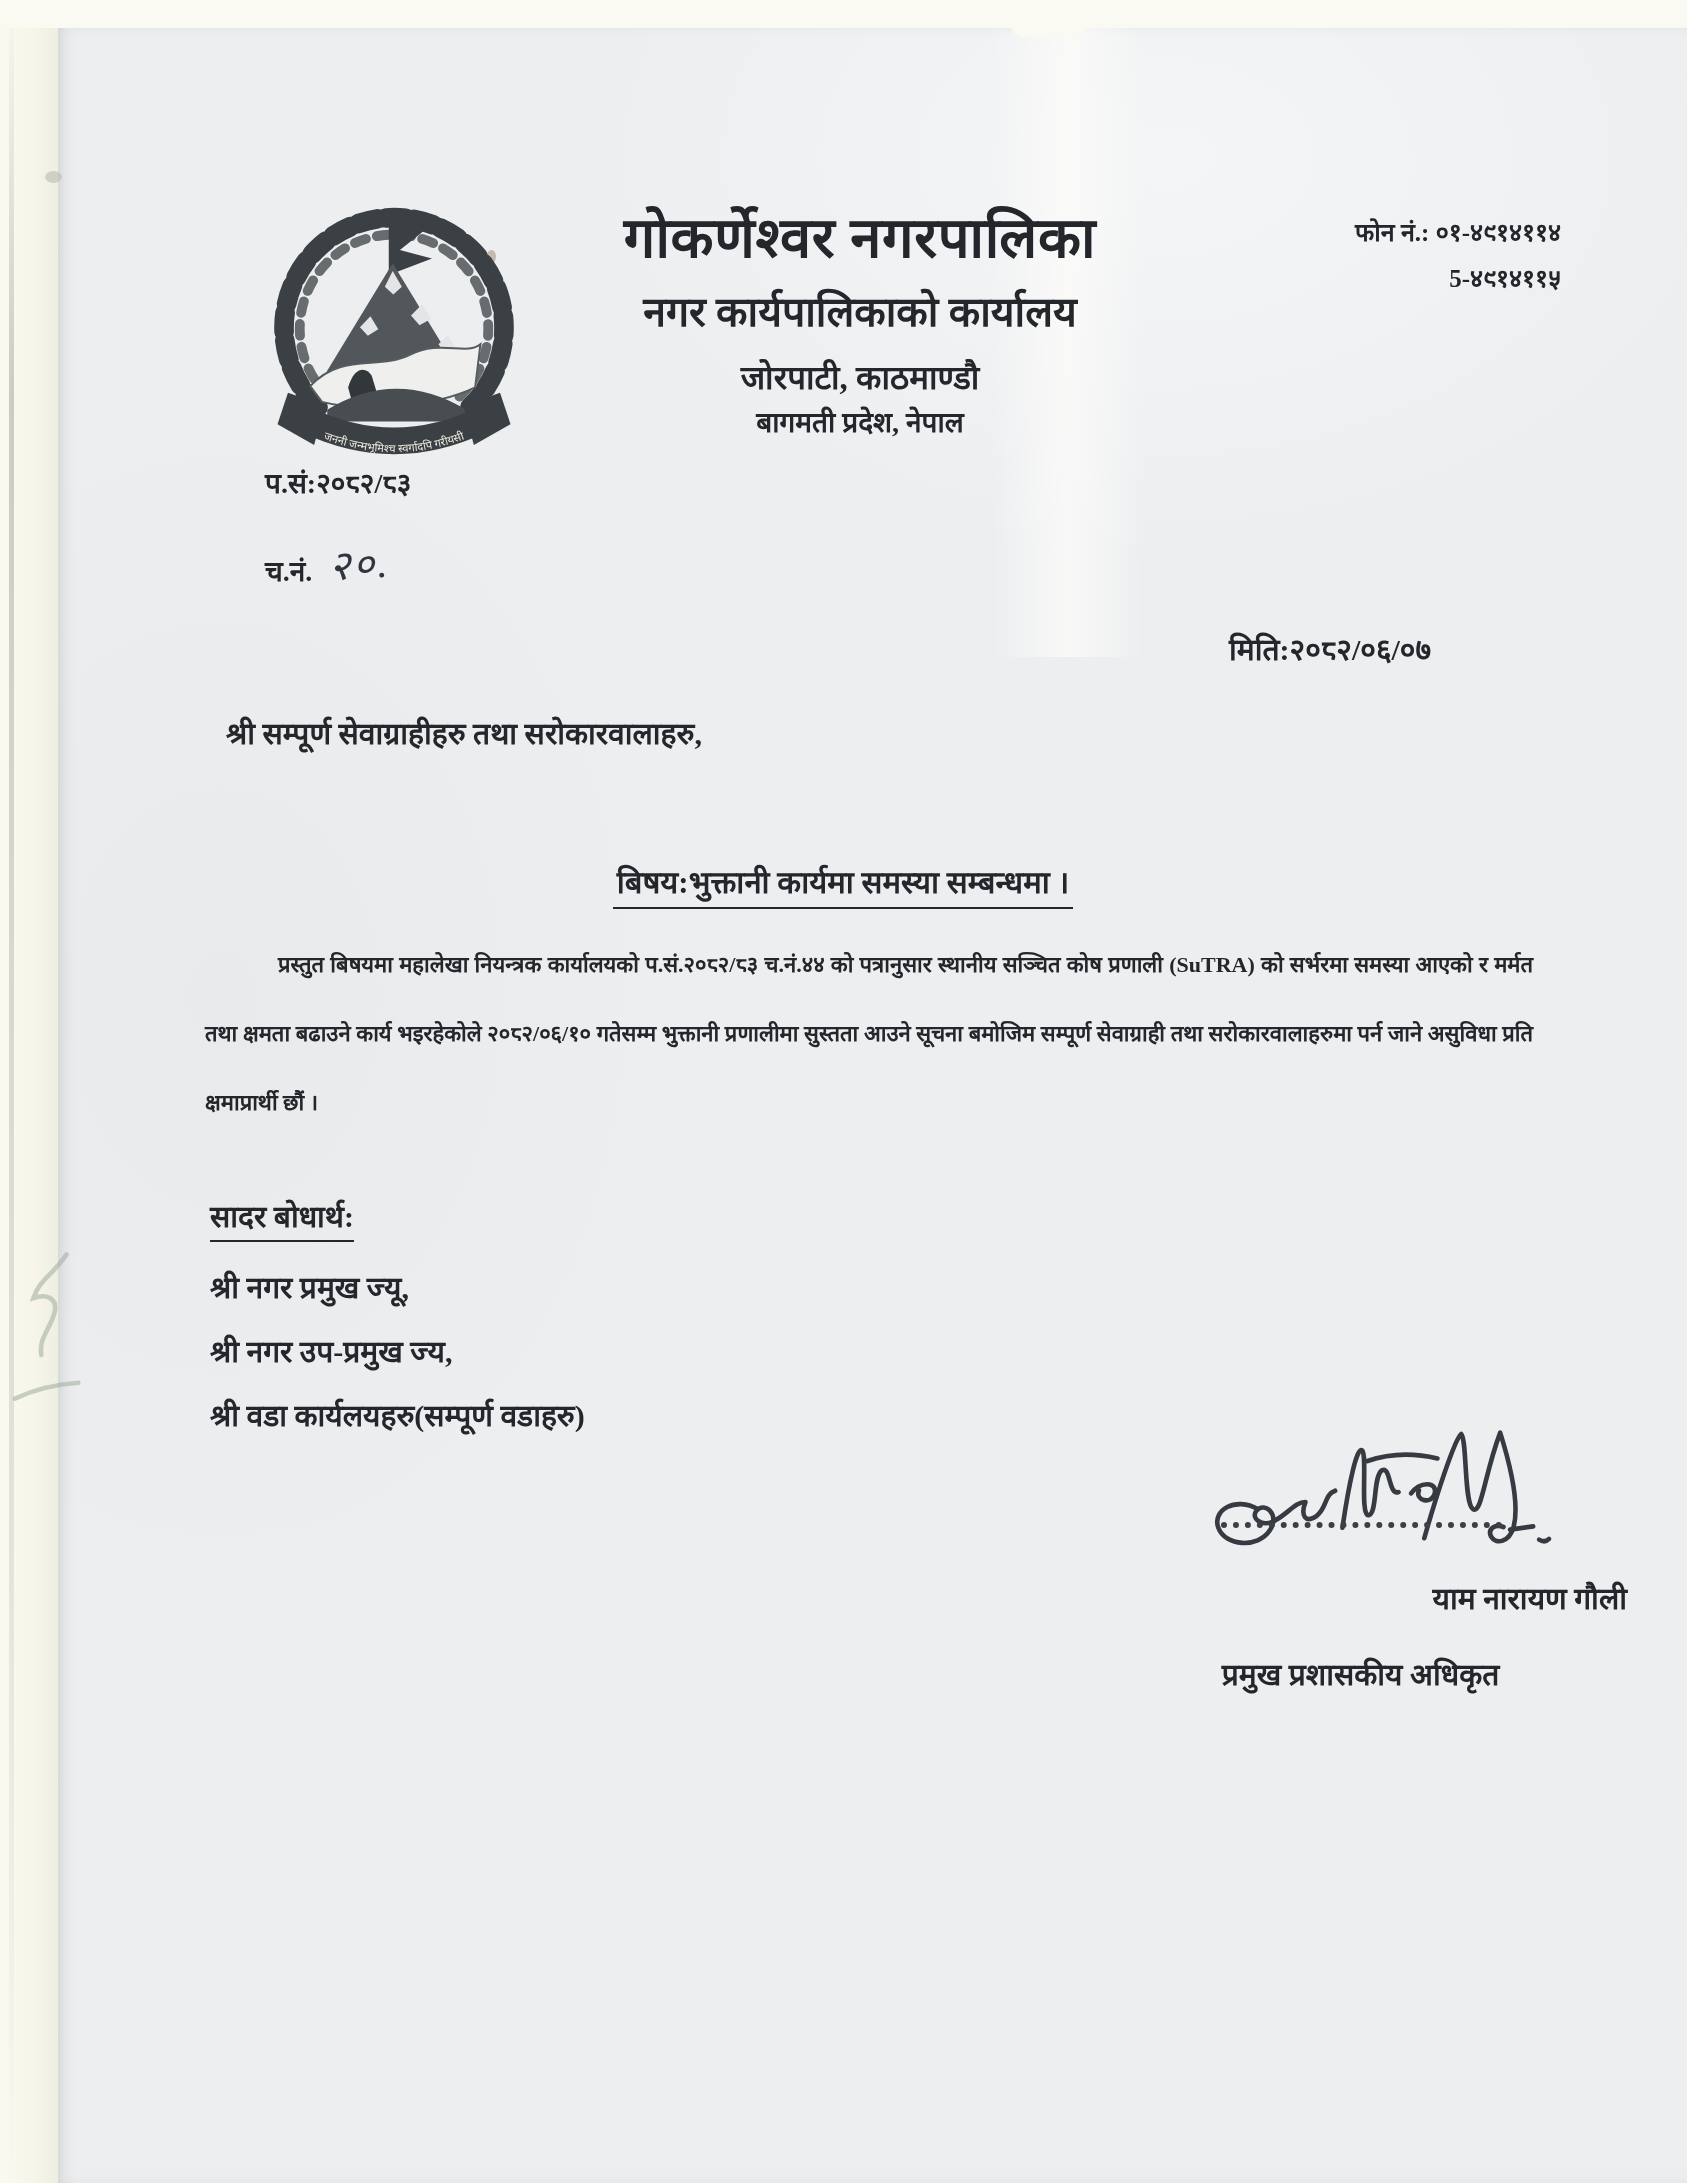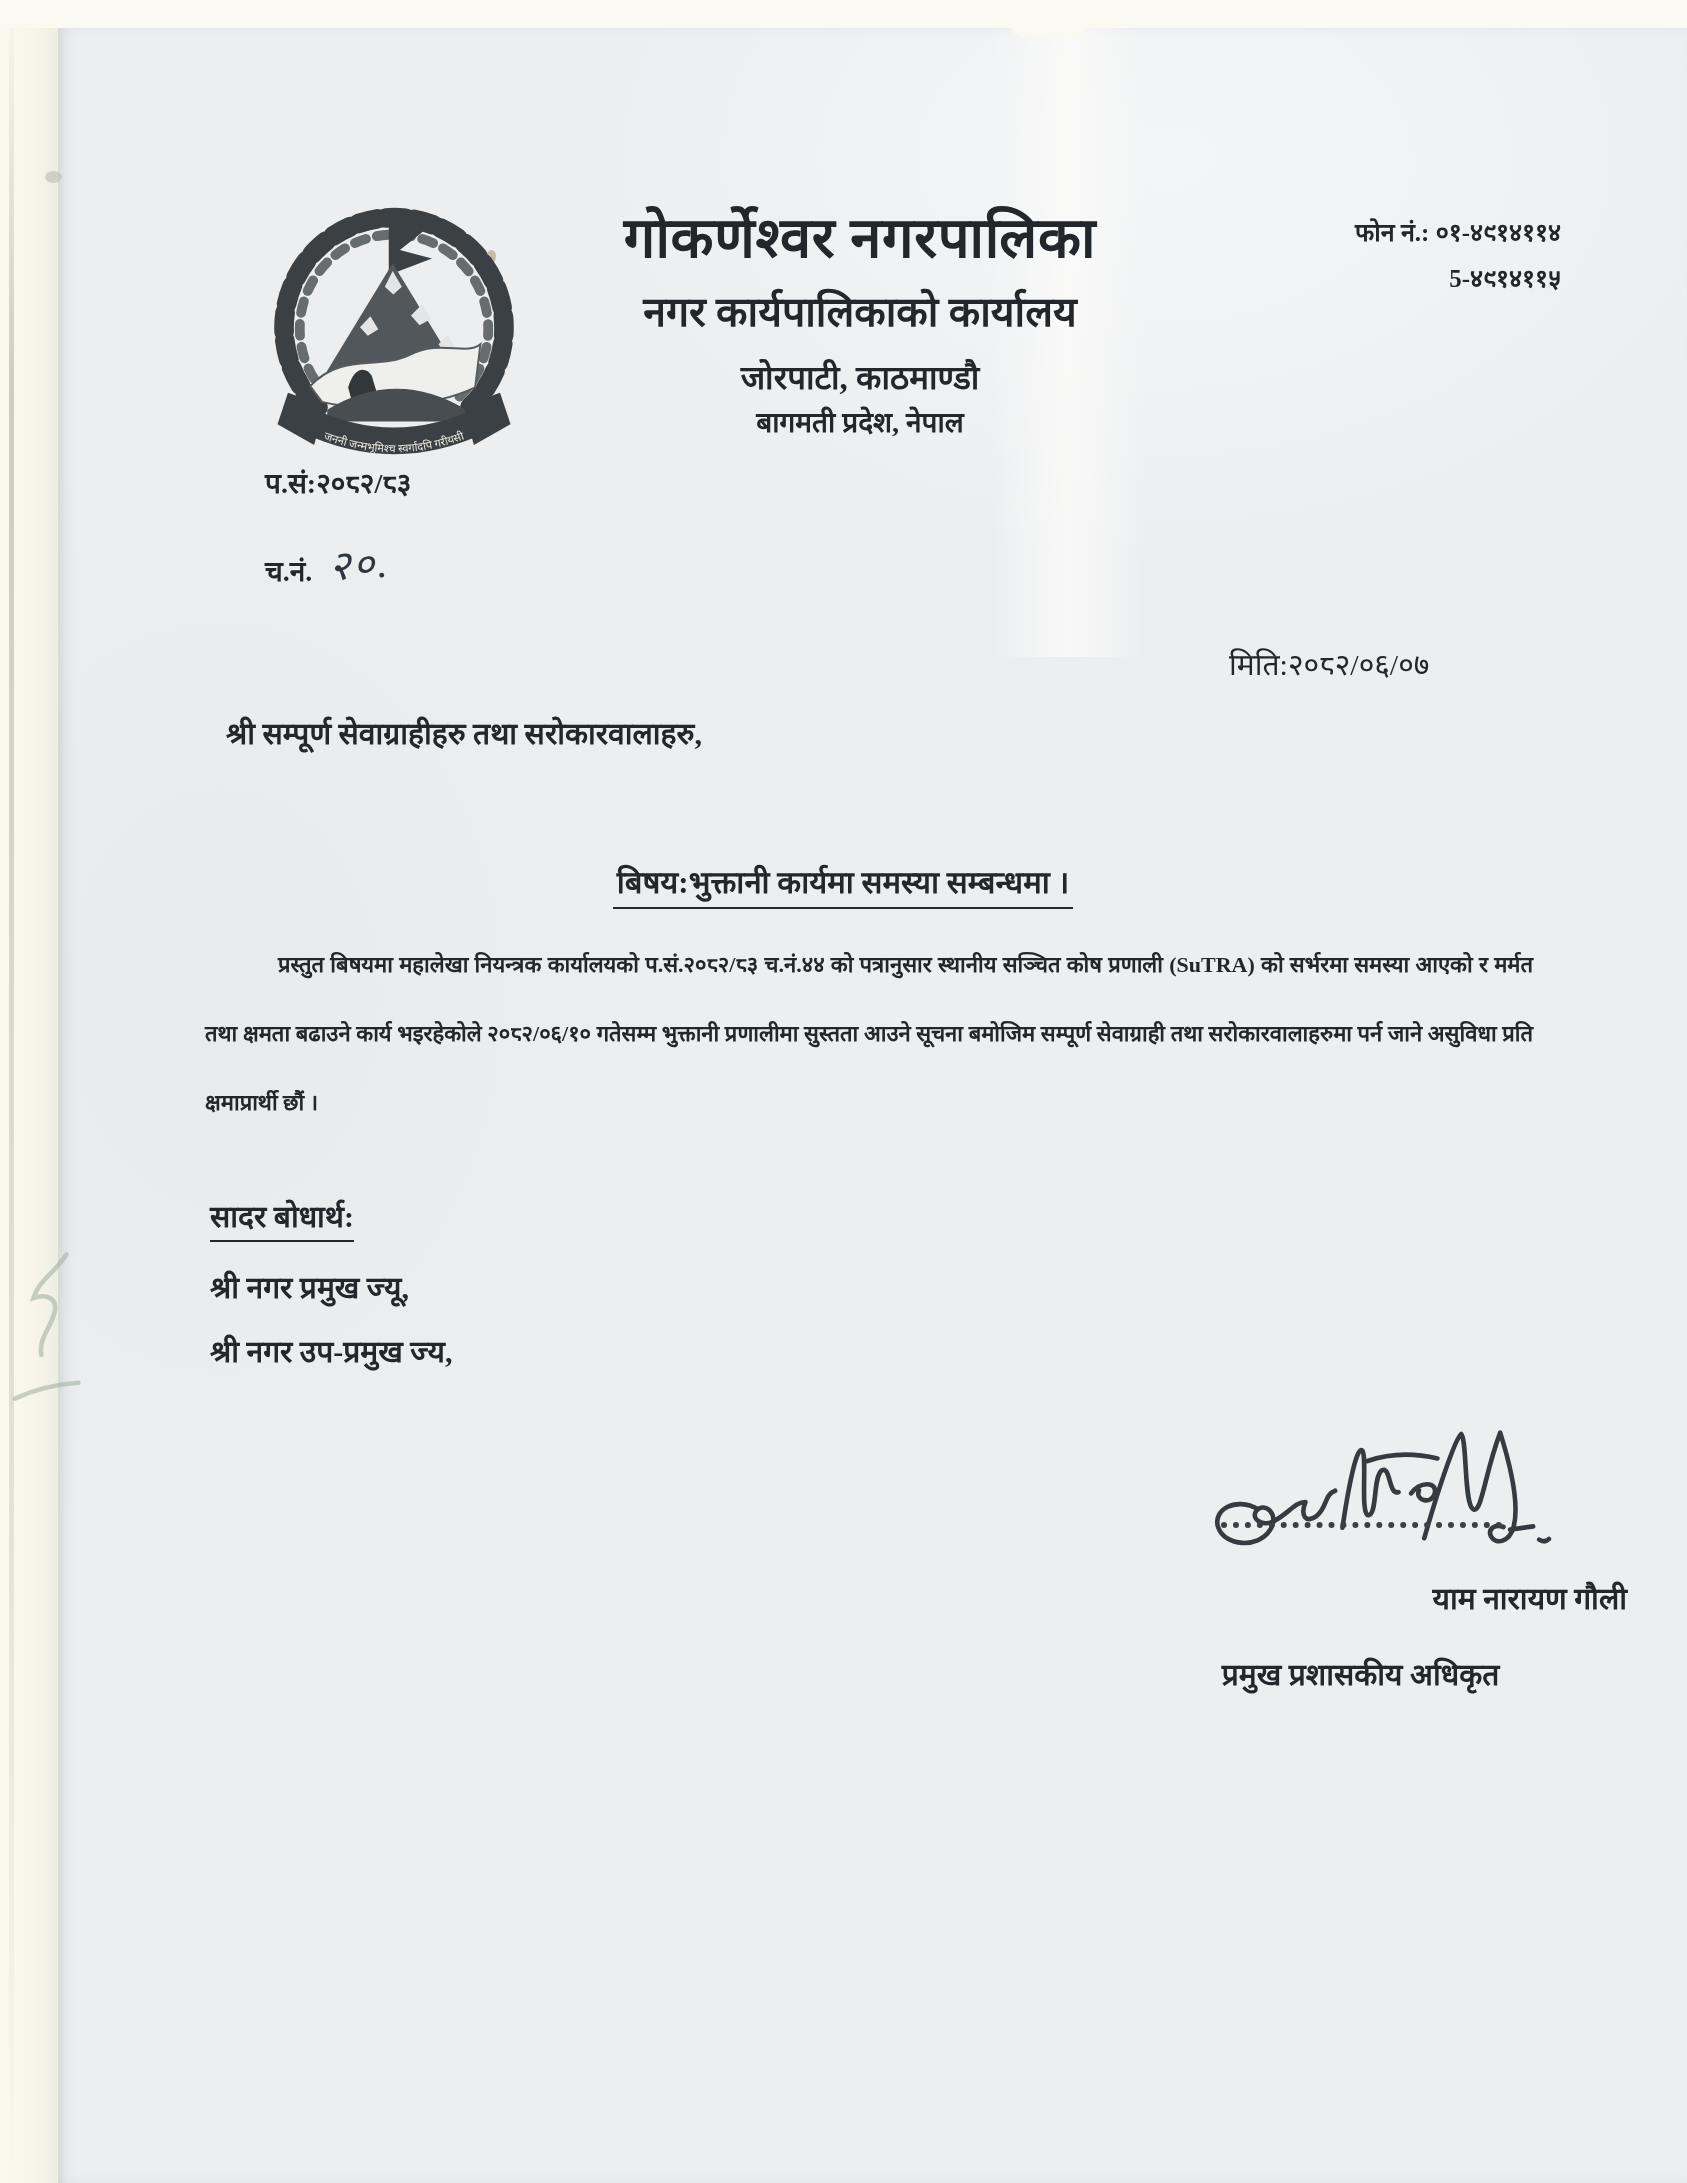--- a/index.html
+++ b/index.html
@@ -36,21 +36,21 @@
   .h-place{font-size:33px;font-weight:700;margin-top:16px;}
   .h-prov{font-size:28px;font-weight:700;margin-top:3px;}
 
   .contact{left:1164px;top:210px;width:397px;text-align:right;font-size:25px;font-weight:700;line-height:46px;}
 
   .refs{left:265px;top:463px;font-size:28px;font-weight:700;}
   .ref-dispatch{left:265px;top:537px;font-size:28px;font-weight:700;}
   .hand{display:inline-block;font-style:italic;font-weight:400;font-size:41px;
     color:#2f3640;transform:rotate(-4deg) translateY(-2.6px);margin-left:9.3px;letter-spacing:2.6px;}
 
-  .date-line{left:1229px;top:643px;font-size:30px;font-weight:400;}
+  .date-line{left:1229px;top:628px;font-size:30px;font-weight:700;}
 
   .salutation{left:226px;top:712px;font-size:30px;font-weight:700;}
 
   .subject-wrap{left:198px;top:860px;width:1290px;text-align:center;}
   .subject{display:inline-block;font-size:31px;font-weight:700;border-bottom:2.6px solid #23272b;padding:0 4px 5.3px 4px;}
 
   .body-par{left:205px;top:930px;width:1328px;font-size:22px;line-height:69px;
     text-align:justify;text-indent:73px;font-weight:600;}
 
   .cc-head{left:210px;top:1195px;font-size:30px;font-weight:700;border-bottom:2.6px solid #23272b;padding-bottom:4px;display:inline-block;}
@@ -132,20 +132,21 @@
   </div>
 
   <div class="abs body-par">प्रस्तुत बिषयमा महालेखा नियन्त्रक कार्यालयको प.सं.२०८२/८३ च.नं.४४ को पत्रानुसार स्थानीय सञ्चित कोष प्रणाली (SuTRA) को सर्भरमा समस्या आएको र मर्मत तथा क्षमता बढाउने कार्य भइरहेकोले २०८२/०६/१० गतेसम्म भुक्तानी प्रणालीमा सुस्तता आउने सूचना बमोजिम सम्पूर्ण सेवाग्राही तथा सरोकारवालाहरुमा पर्न जाने असुविधा प्रति क्षमाप्रार्थी छौं ।</div>
 
   <div class="abs" style="left:210px;top:1195px;">
     <span class="cc-head" style="position:static;">सादर बोधार्थ:</span>
   </div>
   <div class="abs cc-list">
     <div>श्री नगर प्रमुख ज्यू,</div>
     <div>श्री नगर उप-प्रमुख ज्य,</div>
+    <div>श्री वडा कार्यलयहरु(सम्पूर्ण वडाहरु)</div>
   </div>
 
   <svg class="abs sig-svg" width="370" height="165" viewBox="0 0 560 250">
     <g fill="none" stroke="#363b41" stroke-width="7" stroke-linecap="round" stroke-linejoin="round">
       <path d="M86 170 C 52 150 16 172 26 198 C 36 226 86 230 104 202 C 120 178 96 158 84 172 C 74 184 92 197 110 188 C 132 177 142 159 158 159 C 150 180 158 192 175 180 C 191 168 186 148 203 142"></path>
       <path d="M214 198 C 224 130 236 74 244 81 C 252 90 240 182 254 179 C 267 176 260 120 274 111 C 287 104 284 150 299 144"></path>
       <path d="M252 97 C 292 83 332 87 358 93"></path>
       <path d="M318 146 C 332 127 358 128 354 146 C 350 163 323 158 330 141"></path>
       <path d="M338 214 C 356 150 384 64 394 56 C 403 66 398 162 412 170 C 425 177 429 118 453 54 C 473 118 481 170 473 198 C 467 219 447 225 439 211 C 434 200 445 192 458 197"></path>
       <path d="M468 201 L 503 196"></path>

